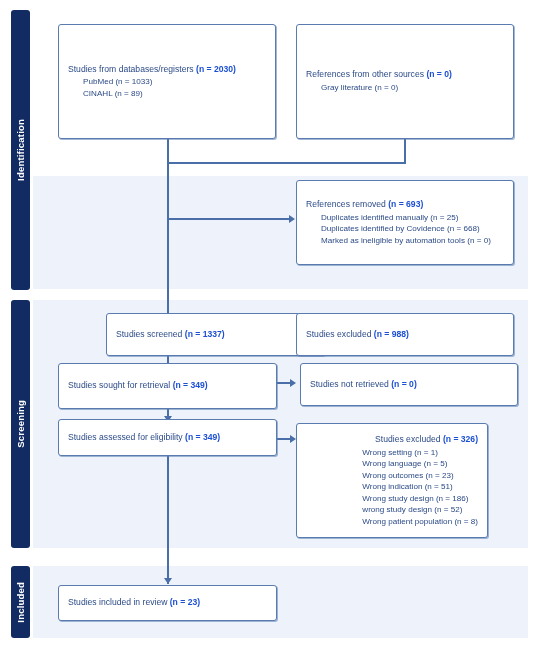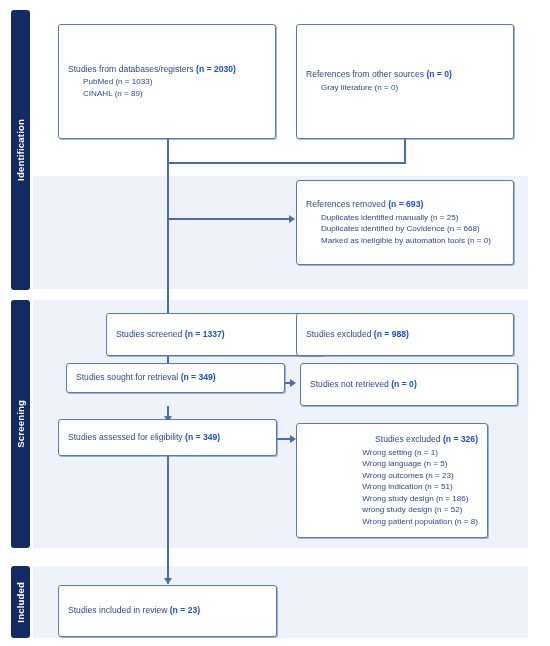--- a/index.html
+++ b/index.html
@@ -191,21 +191,21 @@
       <span>Studies screened </span><b>(n = 1337)</b>
     </div>
   </div>
 
   <div class="box" style="left:296px; top:313px; width:218px; height:43px;">
     <div class="box-title">
       <span>Studies excluded </span><b>(n = 988)</b>
     </div>
   </div>
 
-  <div class="box" style="left:66px; top:363px; width:219px; height:30px;">
+  <div class="box" style="left:58px; top:363px; width:219px; height:46px;">
     <div class="box-title">
       <span>Studies sought for retrieval </span><b>(n = 349)</b>
     </div>
   </div>
 
   <div class="box" style="left:300px; top:363px; width:218px; height:43px;">
     <div class="box-title">
       <span>Studies not retrieved </span><b>(n = 0)</b>
     </div>
   </div>
@@ -224,19 +224,19 @@
       <div class="sub-line">Wrong setting (n = 1)</div>
       <div class="sub-line">Wrong language (n = 5)</div>
       <div class="sub-line">Wrong outcomes (n = 23)</div>
       <div class="sub-line">Wrong indication (n = 51)</div>
       <div class="sub-line">Wrong study design (n = 186)</div>
       <div class="sub-line">wrong study design (n = 52)</div>
       <div class="sub-line">Wrong patient population (n = 8)</div>
     </div>
   </div>
 
-  <div class="box" style="left:58px; top:585px; width:219px; height:52px;">
+  <div class="box" style="left:58px; top:585px; width:219px; height:36px;">
     <div class="box-title">
       <span>Studies included in review </span><b>(n = 23)</b>
     </div>
   </div>
 
 </div>
 
 </body></html>

